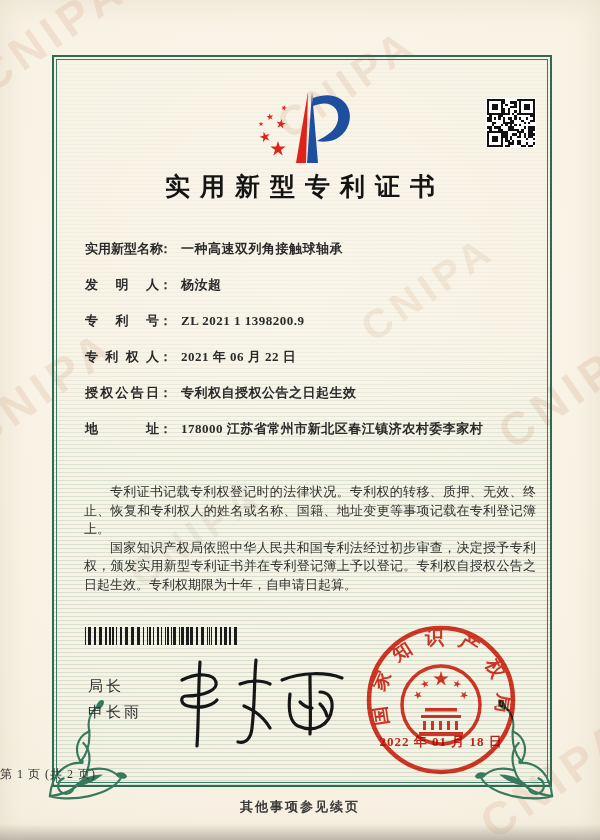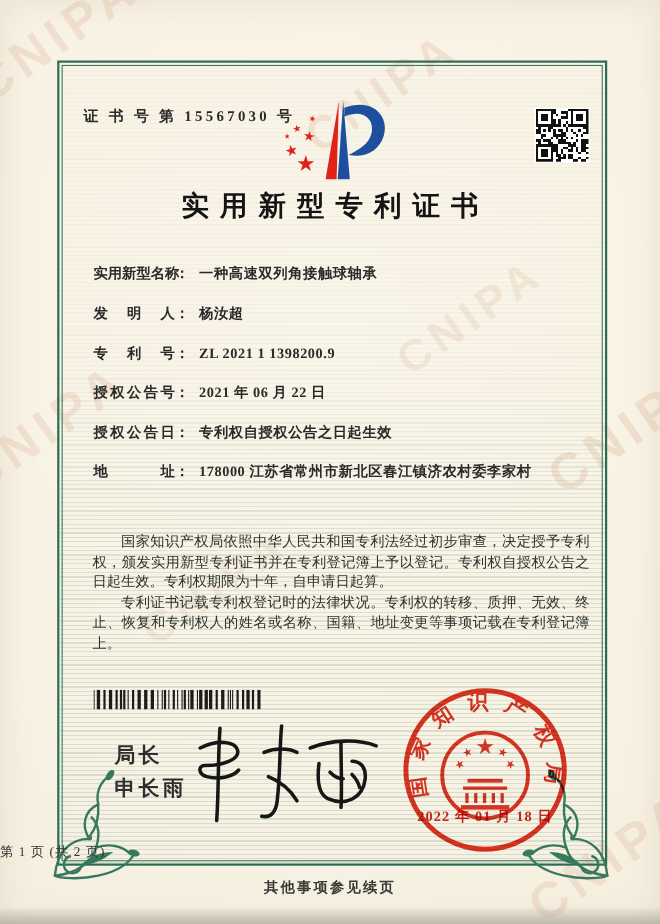--- a/index.html
+++ b/index.html
@@ -73,23 +73,23 @@
   .r5{top:386px;} .r6{top:422px;} .r7{top:455px;}
   
   .body-text{
     position:absolute; left:84px; top:483px; width:452px; z-index:4;
     font-size:13px; line-height:18.6px; color:#30302e; text-align:justify;
   }
   .body-text p{margin:0; text-indent:2em;}
   
   .barcode{position:absolute; left:85px; top:627px; width:152px; height:18px; z-index:4;}
   .director{
-    position:absolute; left:104px; top:678px; z-index:4;
+    position:absolute; left:88px; top:678px; z-index:4;
     font-family:"Liberation Sans","DejaVu Sans",sans-serif;
-    font-size:19px; font-weight:bold; letter-spacing:3px; color:#2e2e2e; line-height:1;
+    font-size:15px; font-weight:normal; letter-spacing:3px; color:#2e2e2e; line-height:1;
   }
   .director .name{margin-top:11px;}
   .signature{position:absolute; left:170px; top:650px; width:180px; height:105px; z-index:5;}
   .seal{position:absolute; left:362px; top:621px; width:158px; height:158px; z-index:6;
         mix-blend-mode:multiply; opacity:.95;}
   .seal-date{
     position:absolute; left:358px; top:733px; width:166px; z-index:7;
     text-align:center; font-size:13px; font-weight:bold; color:#d6291a;
     letter-spacing:1px; mix-blend-mode:multiply; white-space:nowrap;
   }
@@ -150,21 +150,20 @@
       <path d="M20,96 a8,8 0 1 0 10,10"></path>
     </g>
     <g fill="#37795d">
       <ellipse cx="57" cy="21" rx="3" ry="5.5" transform="rotate(35 57 21)"></ellipse>
       <ellipse cx="79" cy="93" rx="5.5" ry="3" transform="rotate(15 79 93)"></ellipse>
       <circle cx="38" cy="79" r="2.4"></circle>
       <path d="M30,104 C38,96 48,92 60,92 C50,100 40,104 30,104 Z"></path>
     </g>
   </svg>
 
-  <div class="cert-no">证 书 号 第 15567030 号</div>
 
   <svg class="logo" viewBox="0 0 124 82">
     <defs>
       <path id="star" d="M0,-1 L0.2245,-0.309 L0.951,-0.309 L0.3633,0.118 L0.5878,0.809 L0,0.382 L-0.5878,0.809 L-0.3633,0.118 L-0.951,-0.309 L-0.2245,-0.309 Z"></path>
     </defs>
     <g fill="#e02318">
       <use href="#star" transform="translate(42,63) scale(8)"></use>
       <use href="#star" transform="translate(29,51) scale(5.5) rotate(-15)"></use>
       <use href="#star" transform="translate(45,38) scale(5) rotate(10)"></use>
       <use href="#star" transform="translate(34,31) scale(3.6) rotate(-10)"></use>
@@ -414,32 +413,32 @@
   <div class="field-row r1">
     <span class="f-label">实用新型名称</span><span class="f-colon">：</span><span class="f-value">一种高速双列角接触球轴承</span>
   </div>
   <div class="field-row r2">
     <span class="f-label">发明人</span><span class="f-colon">：</span><span class="f-value">杨汝超</span>
   </div>
   <div class="field-row r3">
     <span class="f-label">专利号</span><span class="f-colon">：</span><span class="f-value">ZL 2021 1 1398200.9</span>
   </div>
   <div class="field-row r4">
-    <span class="f-label">授权公告号</span><span class="f-colon">：</span><span class="f-value">2021 年 06 月 22 日</span>
+    <span class="f-label">专利权人</span><span class="f-colon">：</span><span class="f-value">2021 年 06 月 22 日</span>
   </div>
   <div class="field-row r5">
     <span class="f-label">授权公告日</span><span class="f-colon">：</span><span class="f-value">专利权自授权公告之日起生效</span>
   </div>
   <div class="field-row r6">
     <span class="f-label">地址</span><span class="f-colon">：</span><span class="f-value">178000 江苏省常州市新北区春江镇济农村委李家村</span>
   </div>
 
   <div class="body-text">
+    <p>专利证书记载专利权登记时的法律状况。专利权的转移、质押、无效、终止、恢复和专利权人的姓名或名称、国籍、地址变更等事项记载在专利登记簿上。</p>
     <p>国家知识产权局依照中华人民共和国专利法经过初步审查，决定授予专利权，颁发实用新型专利证书并在专利登记簿上予以登记。专利权自授权公告之日起生效。专利权期限为十年，自申请日起算。</p>
-    <p>专利证书记载专利权登记时的法律状况。专利权的转移、质押、无效、终止、恢复和专利权人的姓名或名称、国籍、地址变更等事项记载在专利登记簿上。</p>
   </div>
 
   <svg class="barcode" id="barcode-svg" viewBox="0 0 152 18" preserveAspectRatio="none">
       <rect x="0" y="0" width="1" height="18" fill="#1c1c1c"></rect>
       <rect x="3" y="0" width="3" height="18" fill="#1c1c1c"></rect>
       <rect x="9" y="0" width="2" height="18" fill="#1c1c1c"></rect>
       <rect x="14" y="0" width="3" height="18" fill="#1c1c1c"></rect>
       <rect x="20" y="0" width="2" height="18" fill="#1c1c1c"></rect>
       <rect x="24" y="0" width="2" height="18" fill="#1c1c1c"></rect>
       <rect x="27" y="0" width="2" height="18" fill="#1c1c1c"></rect>

